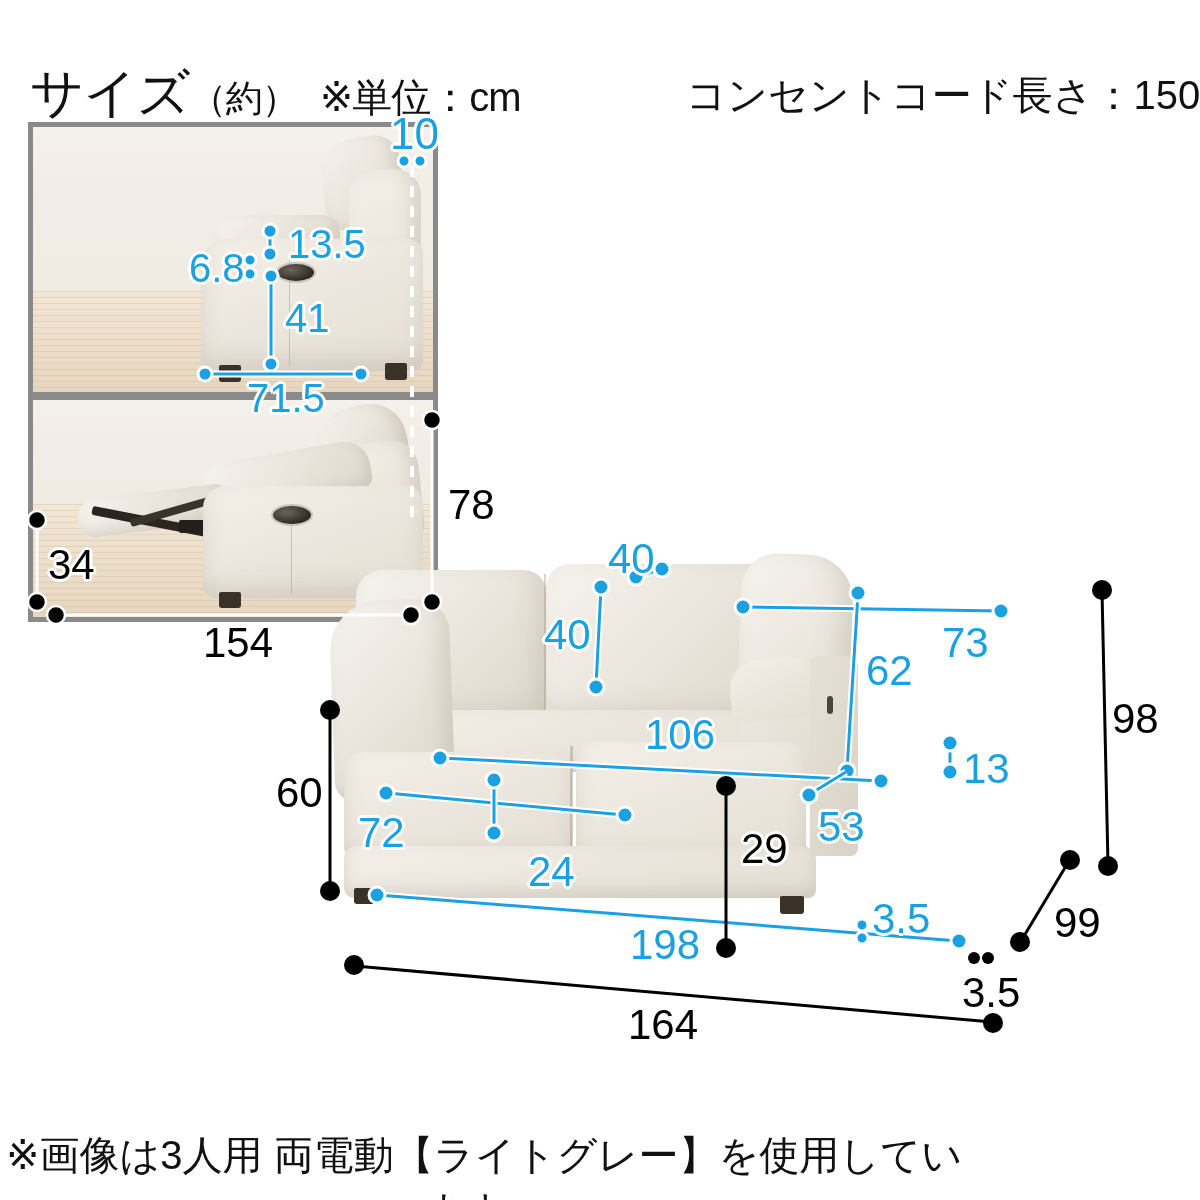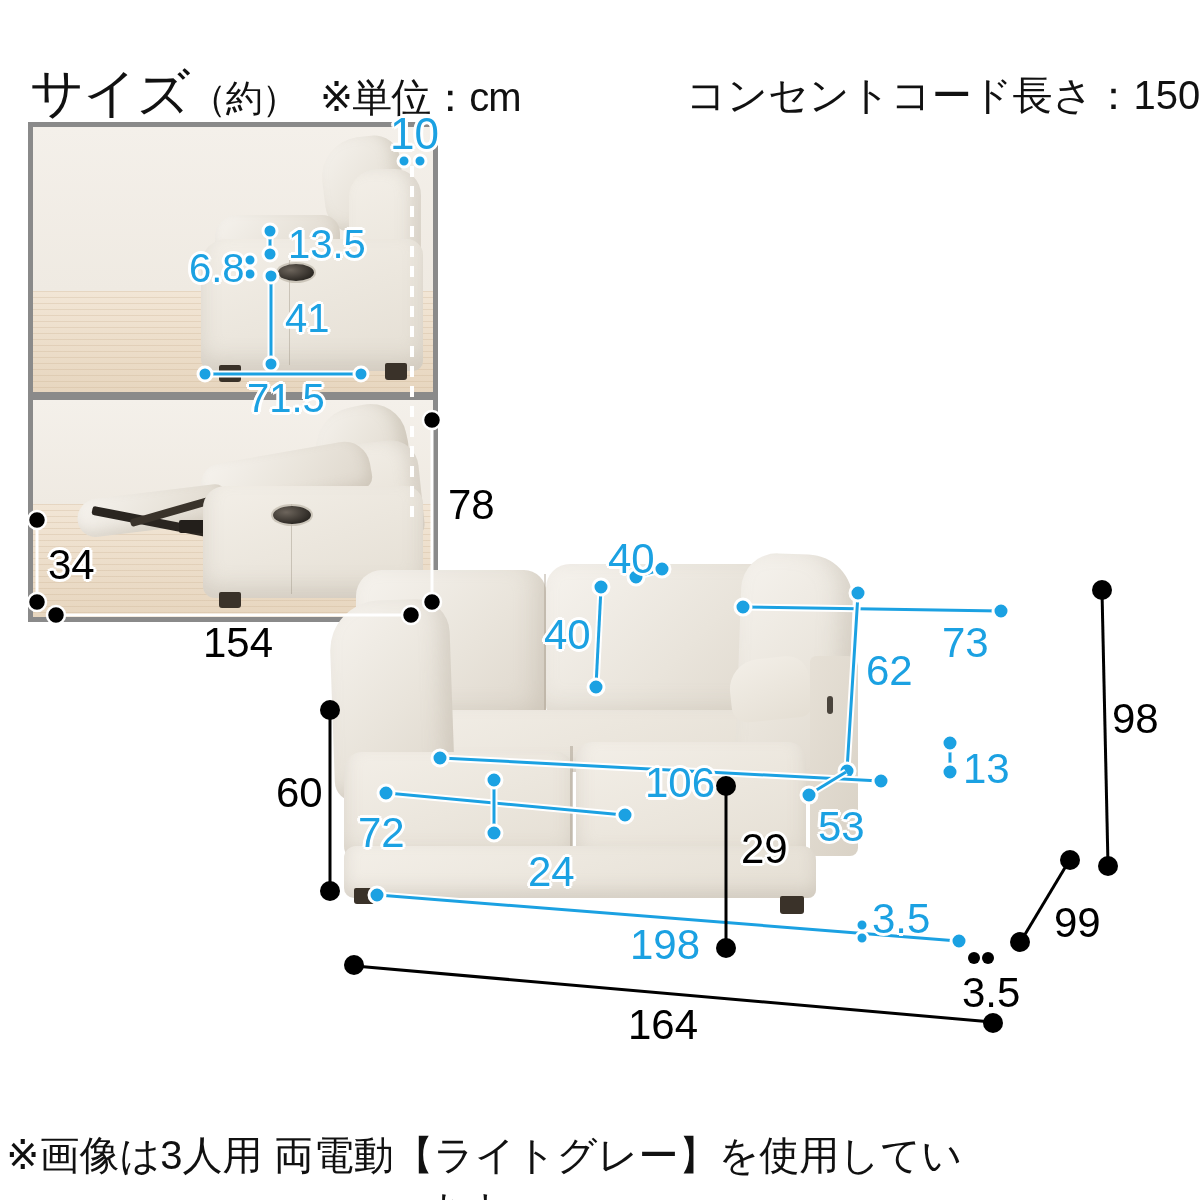--- a/index.html
+++ b/index.html
@@ -328,21 +328,21 @@
   <div class="num blue" style="left:247px;top:378px;font-size:40px;">71.5</div>
 
   <div class="num black" style="left:48px;top:544px;font-size:42px;">34</div>
   <div class="num black nohalo" style="left:448px;top:484px;font-size:42px;">78</div>
   <div class="num black" style="left:203px;top:622px;font-size:42px;">154</div>
 
   <div class="num blue" style="left:608px;top:538px;font-size:42px;">40</div>
   <div class="num blue" style="left:544px;top:614px;font-size:42px;">40</div>
   <div class="num blue" style="left:942px;top:622px;font-size:42px;">73</div>
   <div class="num blue" style="left:866px;top:650px;font-size:42px;">62</div>
-  <div class="num blue" style="left:645px;top:762px;font-size:42px;text-align:right;">106</div>
+  <div class="num blue" style="left:645px;top:714px;font-size:42px;text-align:right;">106</div>
   <div class="num blue" style="left:963px;top:748px;font-size:42px;">13</div>
   <div class="num blue" style="left:818px;top:806px;font-size:42px;">53</div>
   <div class="num blue" style="left:358px;top:812px;font-size:42px;">72</div>
   <div class="num blue" style="left:528px;top:836px;font-size:42px;margin-top:15px;">24</div>
   <div class="num blue" style="left:630px;top:924px;font-size:42px;">198</div>
   <div class="num blue" style="left:872px;top:898px;font-size:42px;">3.5</div>
 
   <div class="num black nohalo" style="left:276px;top:772px;font-size:42px;">60</div>
   <div class="num black" style="left:741px;top:828px;font-size:42px;">29</div>
   <div class="num black nohalo" style="left:1112px;top:698px;font-size:42px;">98</div>

